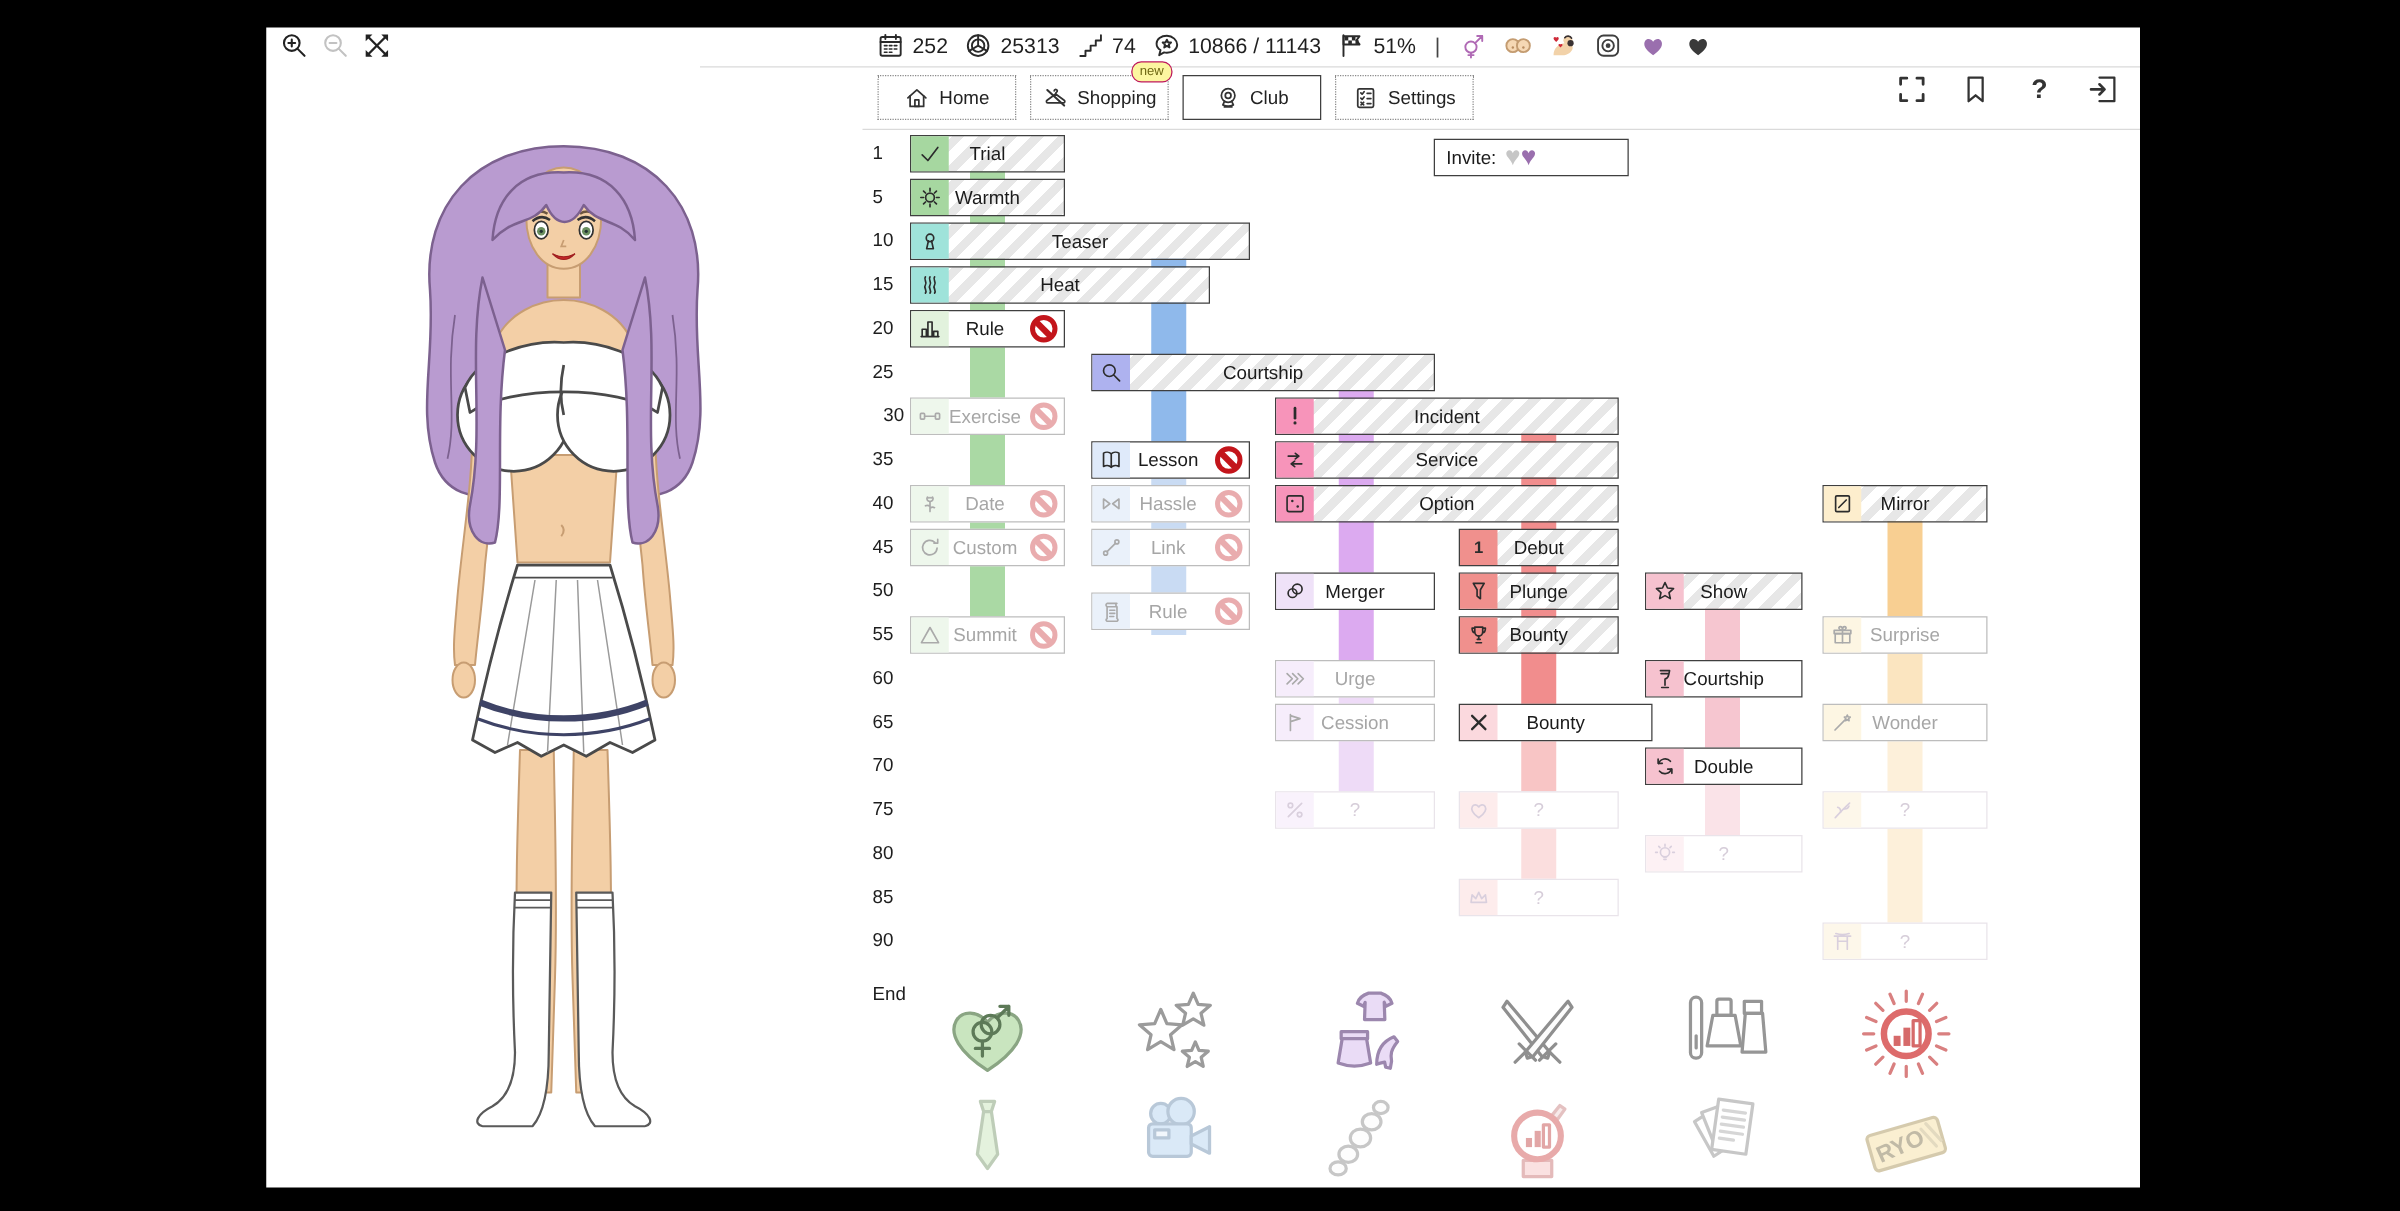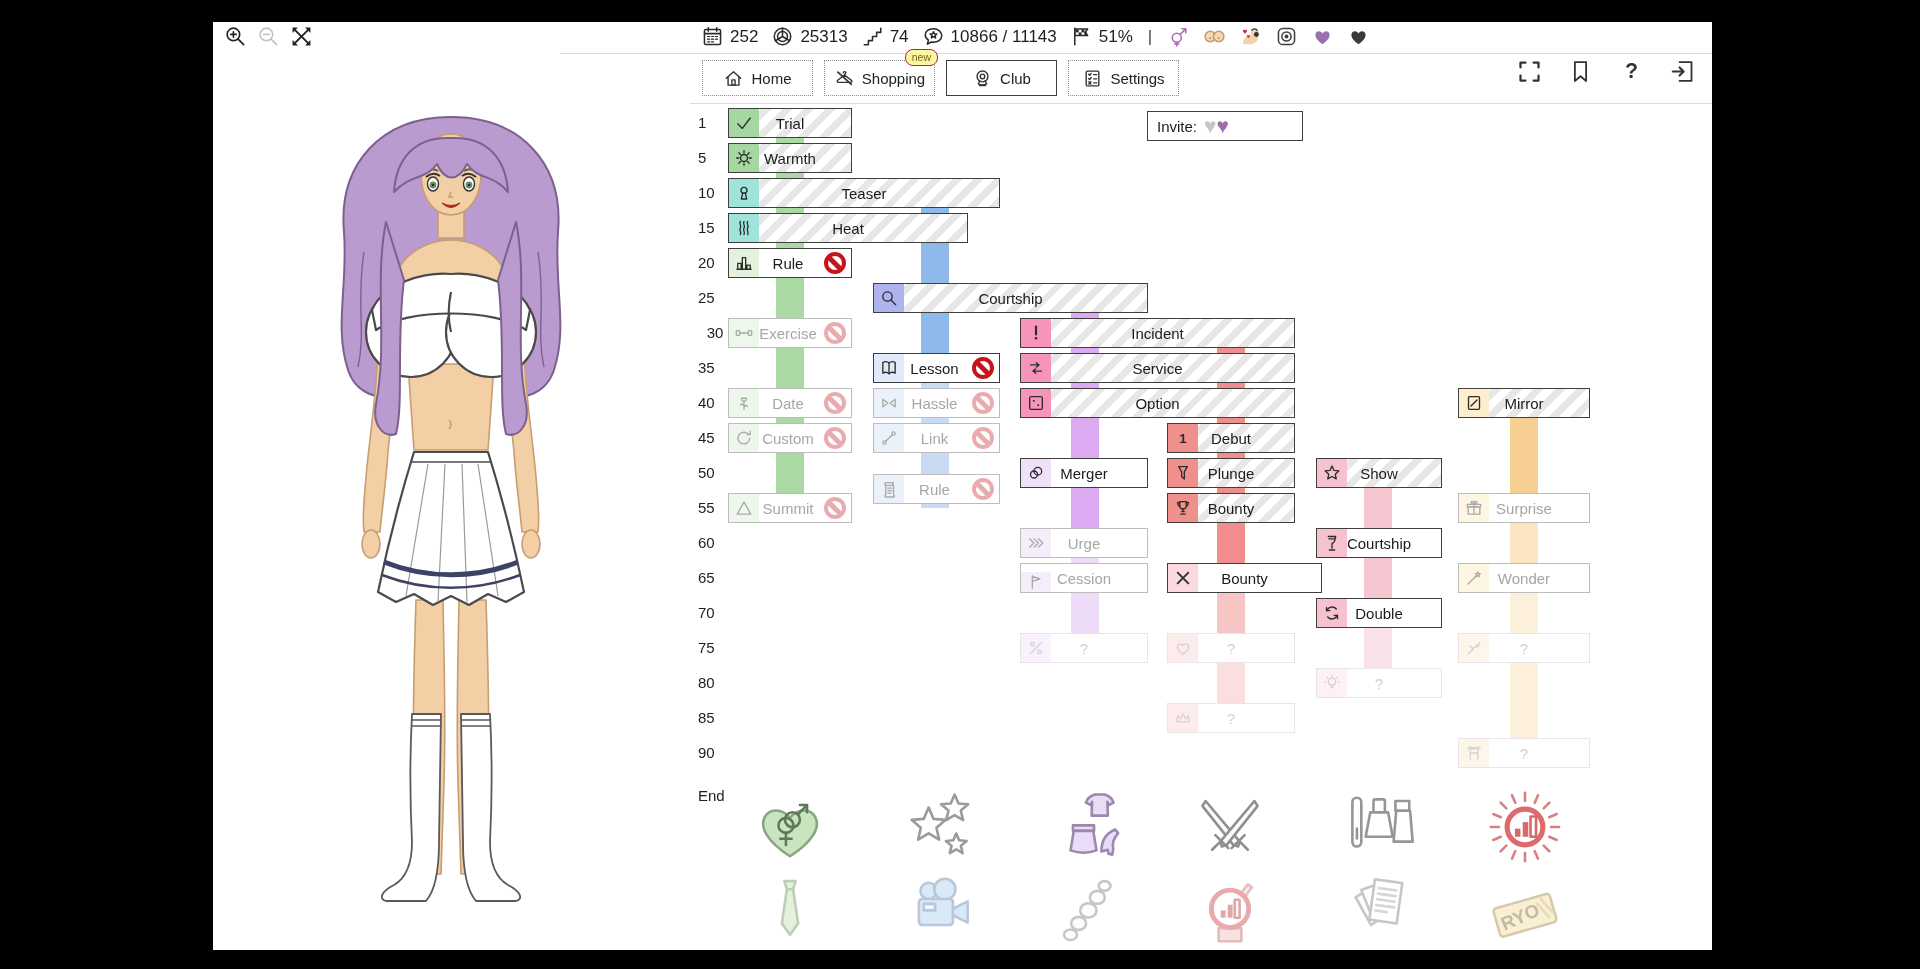--- a/index.html
+++ b/index.html
@@ -610,21 +610,21 @@
         <span class="nlabel">Urge</span>
       </div>
       <div class="node unlocked" style="left: 1103px; top: 506px; width: 126px;">
         <span class="cell" style="background:#f6c2cf">
           <svg class="ic" viewBox="0 0 24 24" fill="none" stroke="currentColor" stroke-width="1.6" stroke-linecap="round" stroke-linejoin="round">
             <path d="M7.6 4.2h8.8l-.8 3.8c-.5 2.5-1.8 4-3.6 4.4v5.8M8.8 20.4h6.4M8.2 7h7.6"></path>
           </svg>
         </span>
         <span class="nlabel">Courtship</span>
       </div>
-      <div class="node locked" style="left: 807px; top: 541px; width: 128px; align-items: flex-end;">
+      <div class="node locked" style="left: 807px; top: 541px; width: 128px;">
         <span class="cell" style="background:#f6edfb">
           <svg class="ic" viewBox="0 0 24 24" fill="none" stroke="currentColor" stroke-width="1.6" stroke-linecap="round" stroke-linejoin="round">
             <path d="M7.6 4.4v15.2M7.6 5.4l9.2 2.9-9.2 2.9z"></path>
           </svg>
         </span>
         <span class="nlabel">Cession</span>
       </div>
       <div class="node unlocked" style="left: 954px; top: 541px; width: 155px;">
         <span class="cell" style="background:#fbd9de">
           <svg class="ic" viewBox="0 0 24 24" fill="none" stroke="currentColor" stroke-width="1.6" stroke-linecap="round" stroke-linejoin="round">

